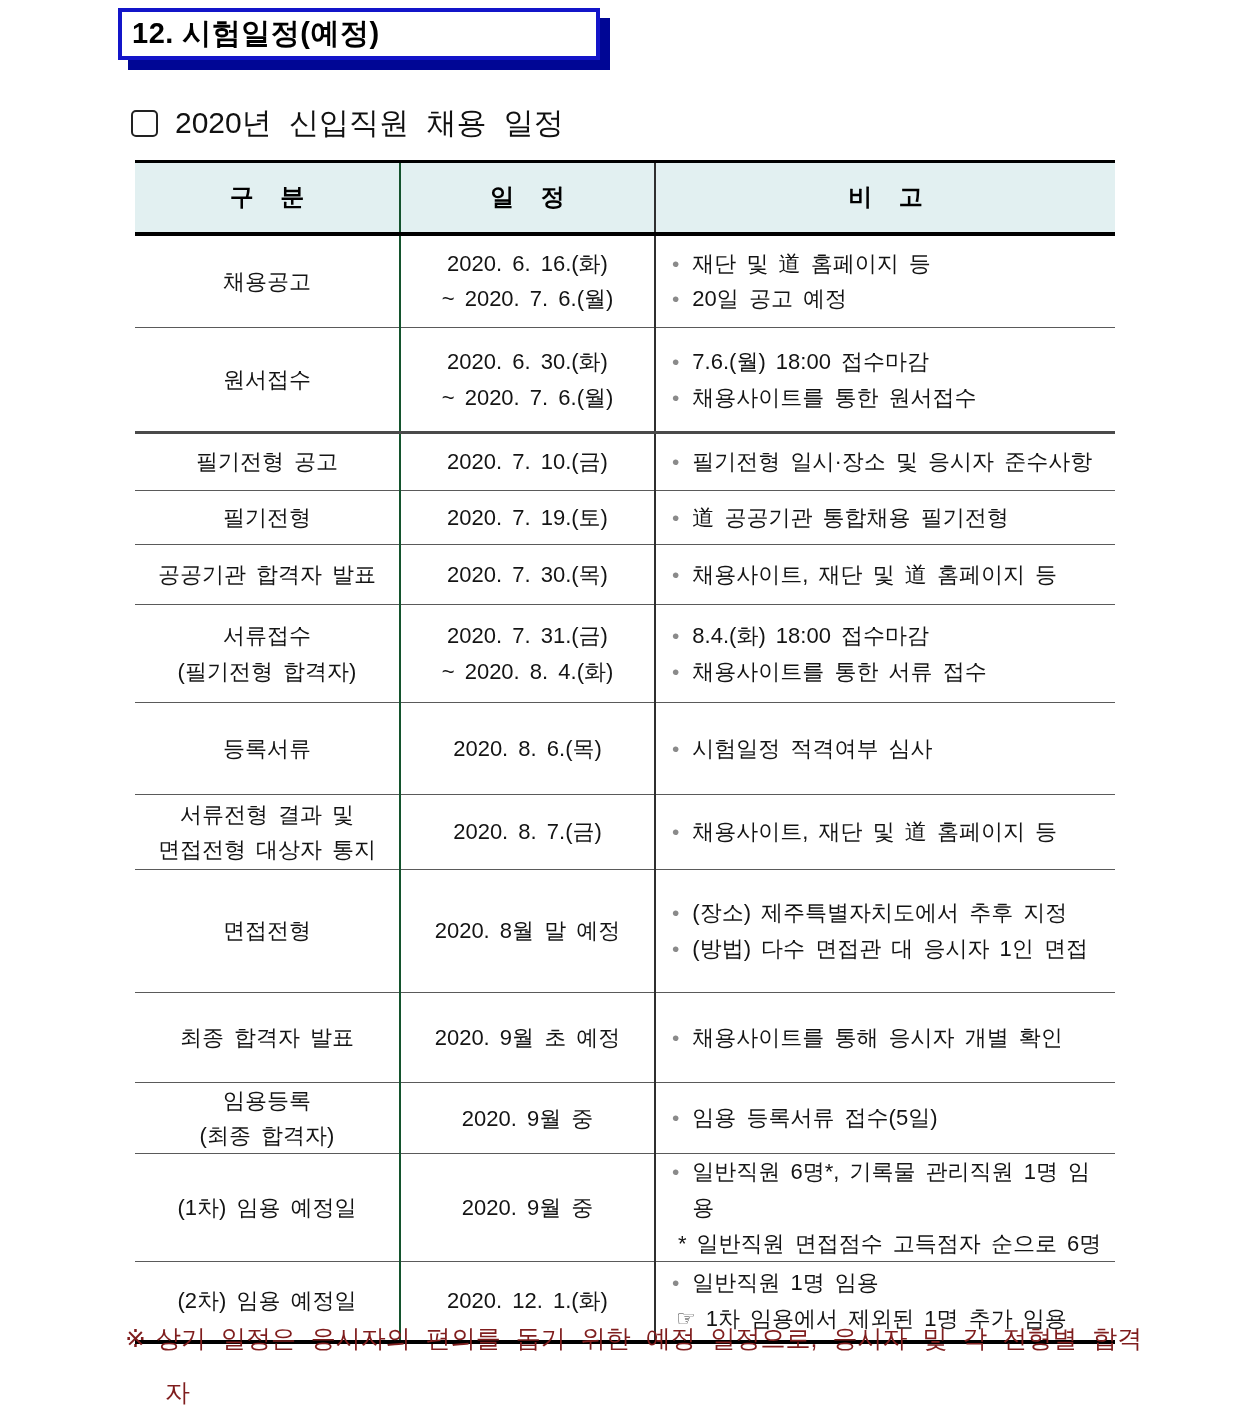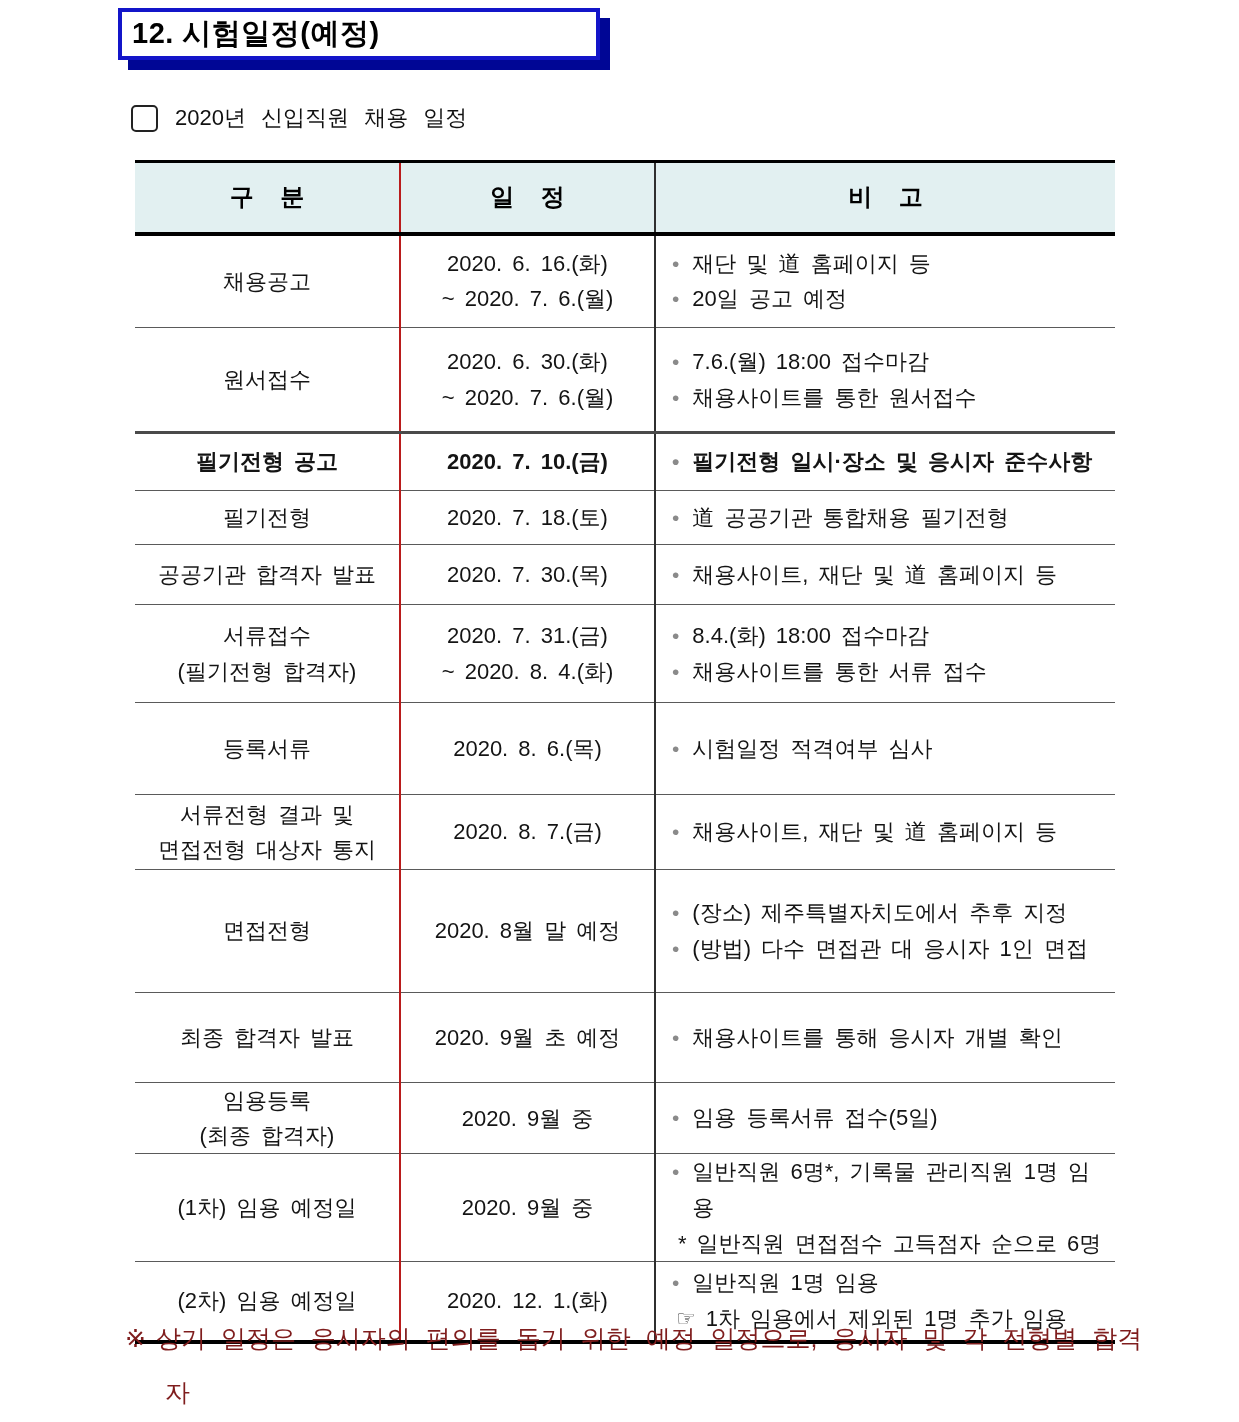--- a/index.html
+++ b/index.html
@@ -37,21 +37,21 @@
     color: #000000;
   }
 
   
   .subtitle {
     position: absolute;
     left: 131px;
     top: 103px;
     display: flex;
     align-items: center;
-    font-size: 22px;
+    font-size: 30px;
     word-spacing: 9px;
     color: #111111;
   }
   .checkbox-square {
     display: inline-block;
     width: 27px;
     height: 27px;
     border: 2px solid #222222;
     border-radius: 5px;
     margin-right: 17px;
@@ -78,30 +78,30 @@
     border-bottom: 4px solid #000000;
     height: 72px;
   }
   .schedule th {
     font-size: 24px;
     font-weight: bold;
     text-align: center;
     word-spacing: 20px;
     color: #000000;
   }
-  .schedule th:nth-child(1), .schedule td:nth-child(1) { border-right: 2px solid #b91c1c; }
+  .schedule th:nth-child(1), .schedule td:nth-child(1) { border-right: 2px solid #14532d; }
   .schedule th:nth-child(2), .schedule td:nth-child(2) { border-right: 2px solid #2f2f2f; }
 
   .schedule tbody tr { border-bottom: 1px solid #5a5a5a; }
   .schedule tbody tr:nth-child(2) { border-bottom: 3px solid #4a4a4a; }
   .schedule tbody tr:last-child { border-bottom: none; }
 
   .schedule tbody tr:nth-child(1)  { height: 94px; }
   .schedule tbody tr:nth-child(2)  { height: 105px; }
-  .schedule tbody tr:nth-child(3)  { height: 58px; font-weight: bold; }
+  .schedule tbody tr:nth-child(3)  { height: 58px; }
   .schedule tbody tr:nth-child(4)  { height: 54px; }
   .schedule tbody tr:nth-child(5)  { height: 60px; }
   .schedule tbody tr:nth-child(6)  { height: 98px; }
   .schedule tbody tr:nth-child(7)  { height: 92px; }
   .schedule tbody tr:nth-child(8)  { height: 75px; }
   .schedule tbody tr:nth-child(9)  { height: 123px; }
   .schedule tbody tr:nth-child(10) { height: 90px; }
   .schedule tbody tr:nth-child(11) { height: 70px; }
   .schedule tbody tr:nth-child(12) { height: 80px; }
   .schedule tbody tr:nth-child(13) { height: 80px; }
@@ -214,21 +214,21 @@
           <td class="sch">2020. 7. 10.(금)</td>
           <td class="rem">
             <div class="remark-line">
               <span class="pfx-dot">•</span>
               <span>필기전형 일시·장소 및 응시자 준수사항</span>
             </div>
           </td>
         </tr>
         <tr>
           <td class="cat">필기전형</td>
-          <td class="sch">2020. 7. 18.(토)</td>
+          <td class="sch">2020. 7. 19.(토)</td>
           <td class="rem">
             <div class="remark-line">
               <span class="pfx-dot">•</span>
               <span>道 공공기관 통합채용 필기전형</span>
             </div>
           </td>
         </tr>
         <tr>
           <td class="cat">공공기관 합격자 발표</td>
           <td class="sch">2020. 7. 30.(목)</td>

